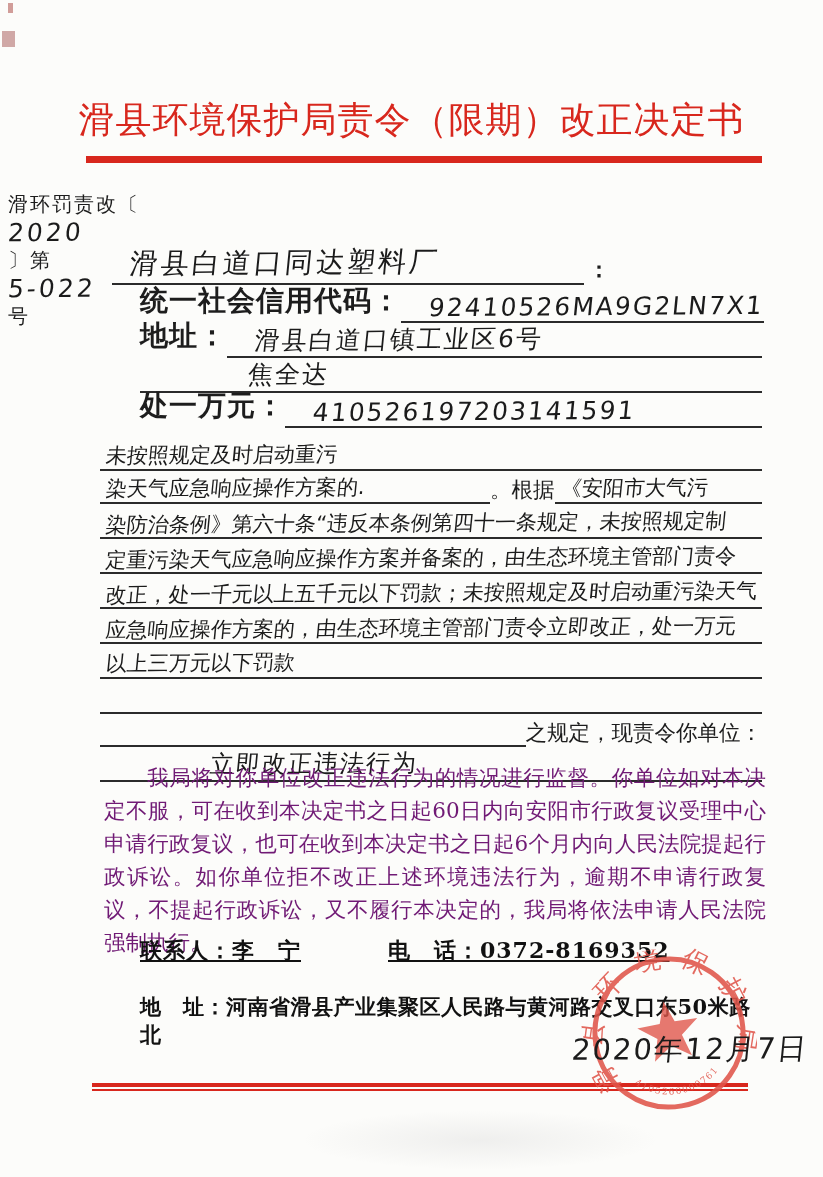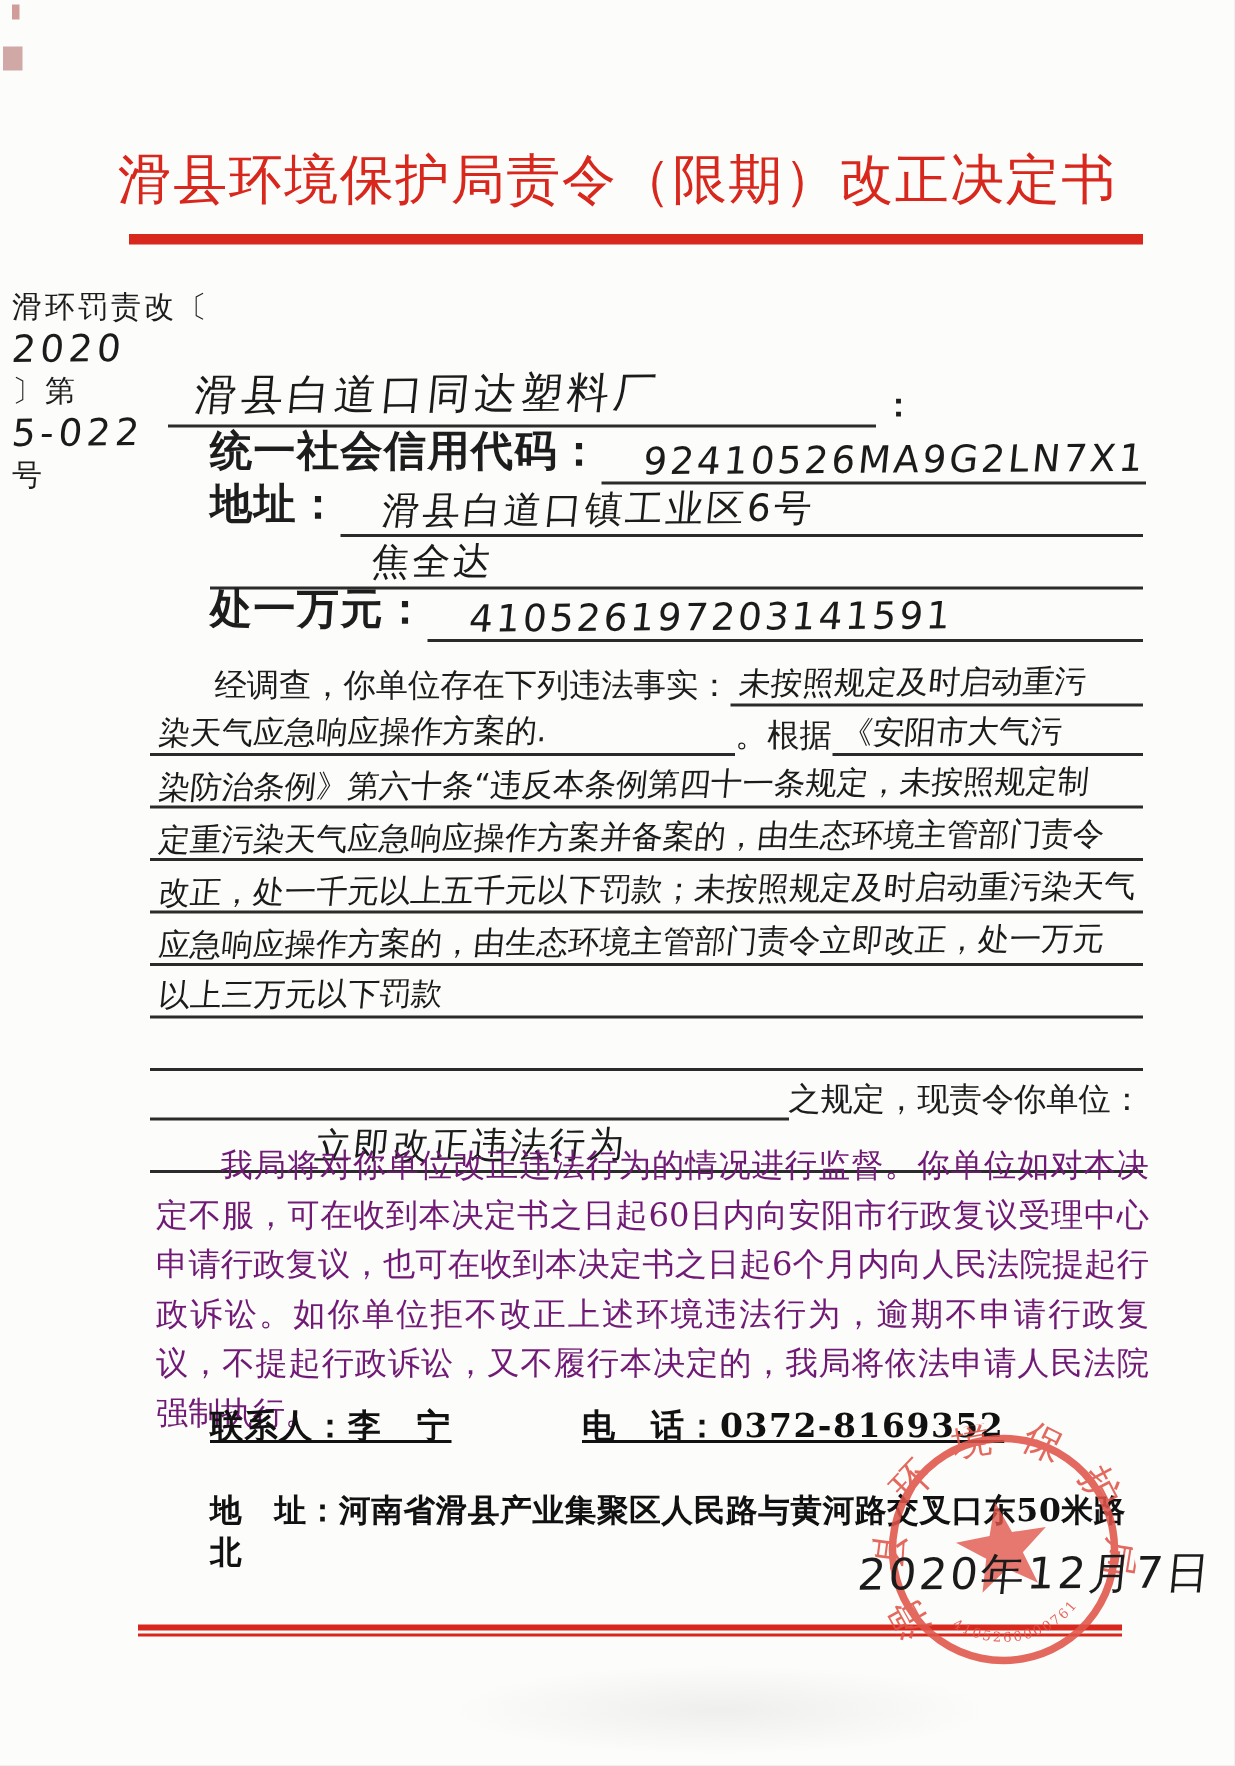--- a/index.html
+++ b/index.html
@@ -114,21 +114,20 @@
       <span class="fval"><span class="hw" style="padding-left:80px">焦全达</span></span>
     </div>
     <div class="frow">
       <span class="flabel">处一万元：</span>
       <span class="fval"><span class="hw">410526197203141591</span></span>
     </div>
   </div>
 
   <div class="facts">
     <div class="factrow">
-      <span class="printed intro">经调查，你单位存在下列违法事实：</span>
       <span class="ul grow"><span class="hw">未按照规定及时启动重污</span></span>
     </div>
     <div class="factrow">
       <span class="ul w390"><span class="hw">染天气应急响应操作方案的.</span></span>
       <span class="printed">。根据</span>
       <span class="ul grow"><span class="hw">《安阳市大气污</span></span>
     </div>
     <div class="factrow ul">
       <span class="hw">染防治条例》第六十条“违反本条例第四十一条规定，未按照规定制</span>
     </div>

